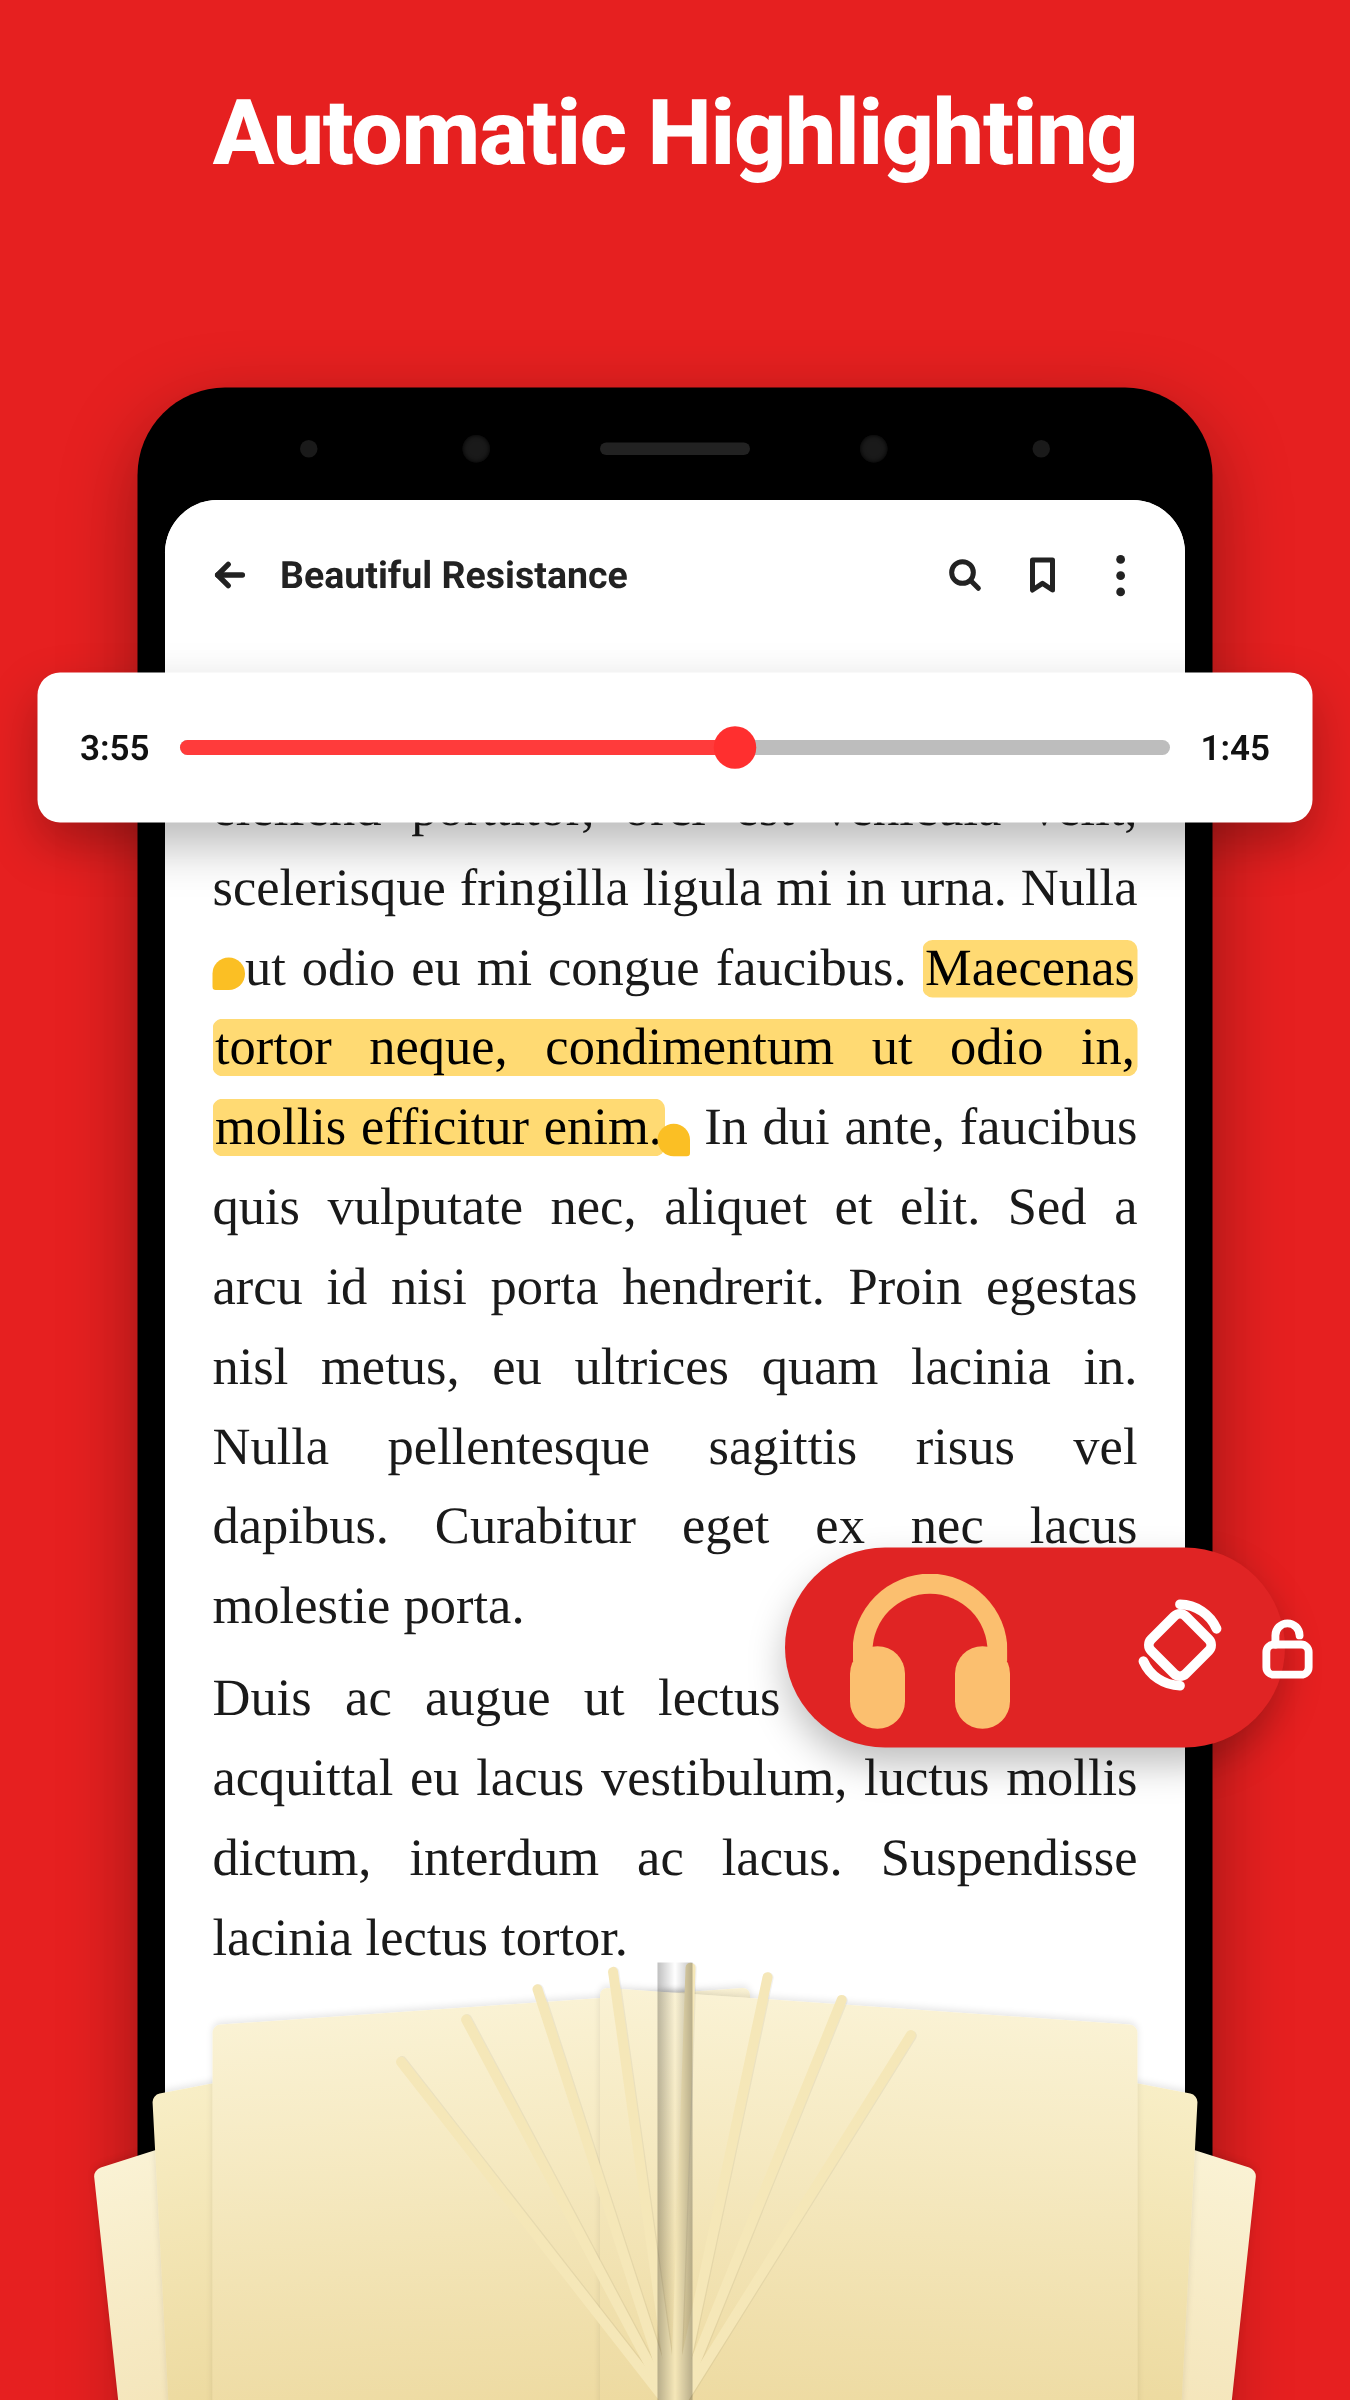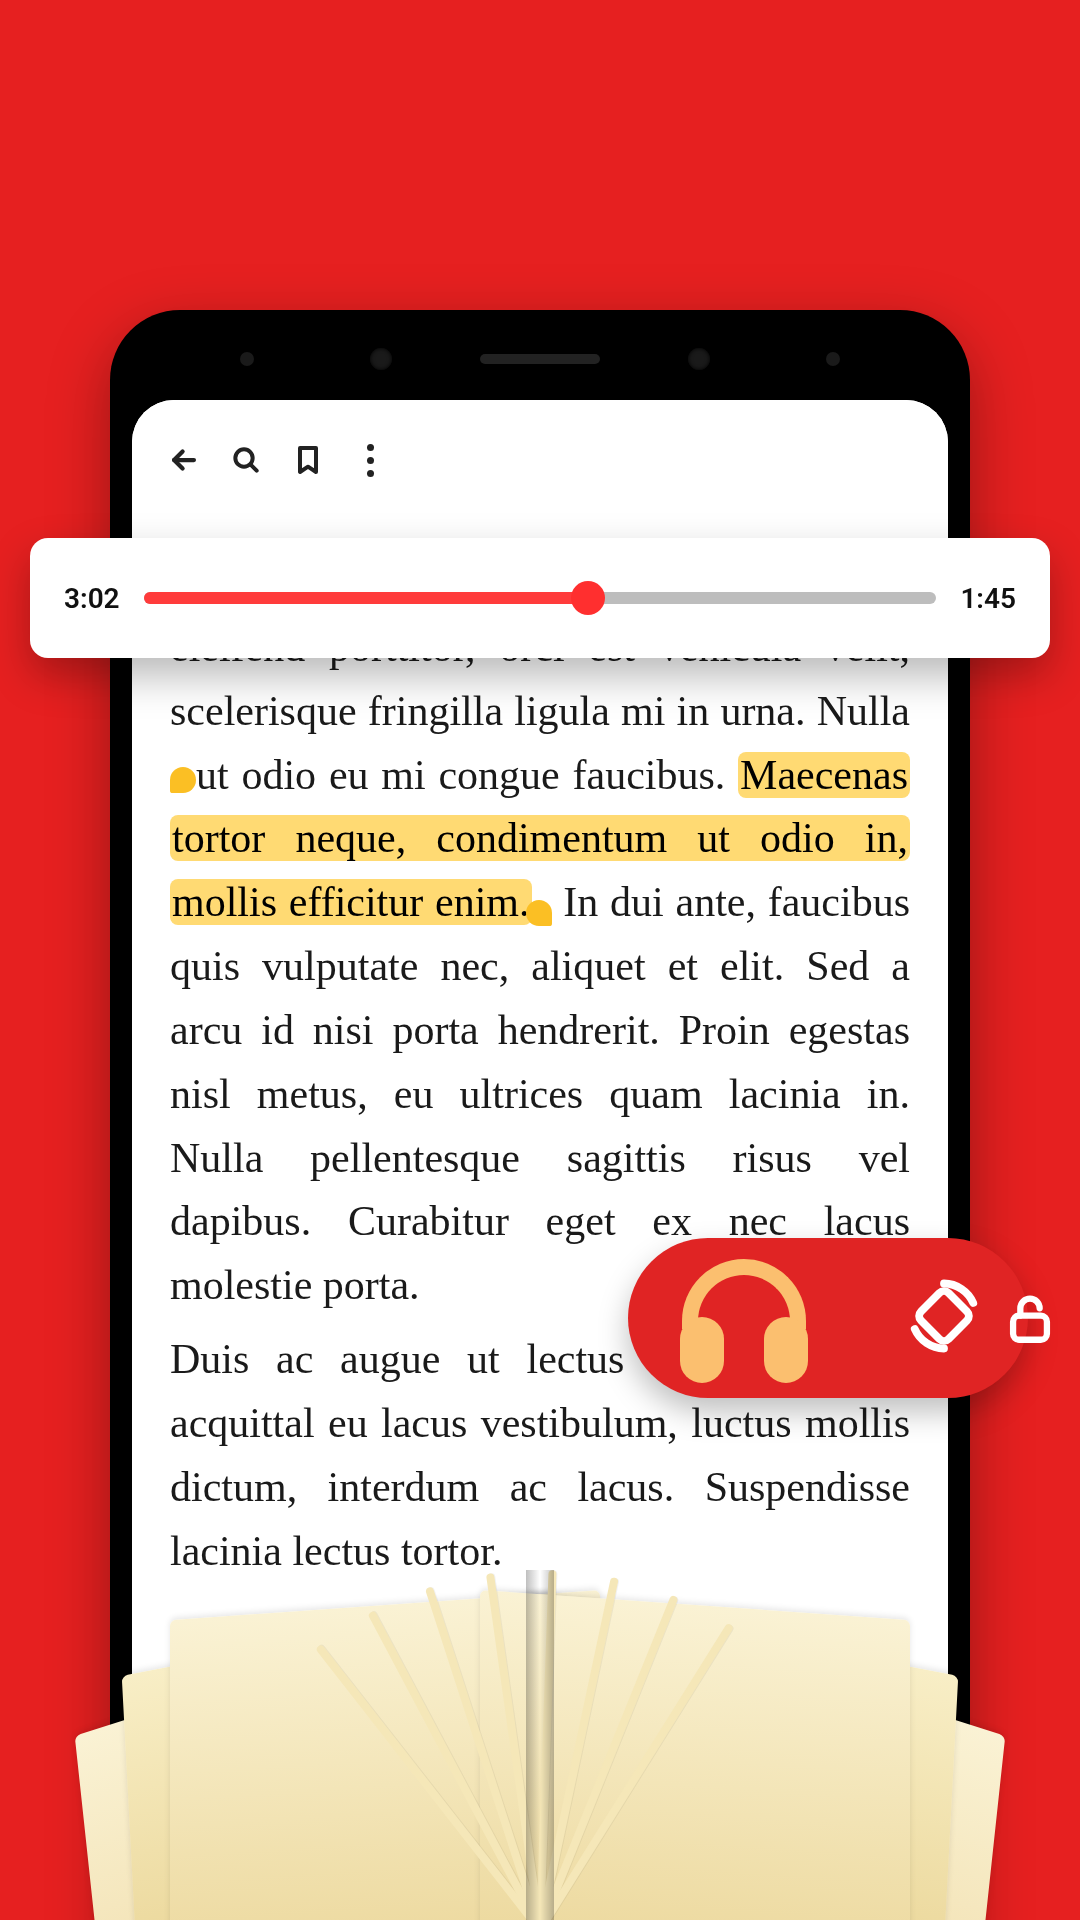--- a/index.html
+++ b/index.html
@@ -245,37 +245,38 @@
     background: #f5e7b8;
     transform-origin: bottom center;
     border-radius: 4px 4px 0 0;
     box-shadow: 1px 0 0 rgba(0,0,0,0.05);
   }
 </style>
 </head>
 <body>
 
 <div class="headline">
-  <br>
+  <span>Automatic Highlighting</span><br>
 </div>
 
 <div class="phone">
   <span class="cam-far-l"></span>
     <span class="cam-l"></span>
     <span class="cam-r"></span>
     <span class="cam-far-r"></span>
   <div class="screen">
 
     <div class="appbar">
       <div class="back icon-btn">
         <svg viewBox="0 0 24 24" width="34" height="34" class="stroke-icon">
             <path d="M19 12H5"></path>
             <path d="M11 18l-6-6 6-6"></path>
           </svg>
       </div>
+      <div class="title">Beautiful Resistance</div>
       <div class="icon-btn">
         <svg viewBox="0 0 24 24" width="32" height="32" class="stroke-icon">
             <circle cx="10.5" cy="10.5" r="6.5"></circle>
             <path d="M20 20l-4.5-4.5"></path>
           </svg>
       </div>
       <div class="icon-btn">
         <svg viewBox="0 0 24 24" width="32" height="32" class="stroke-icon">
             <path d="M6 3h12v18l-6-4-6 4V3z"></path>
           </svg>
@@ -293,21 +294,21 @@
         <span class="hl-dot-start"></span><span>ut odio eu mi congue faucibus. </span><mark>Maecenas tortor neque, condimentum ut odio in, mollis efficitur enim.</mark><span class="hl-dot-end"></span>
         <span> In dui ante, faucibus quis vulputate nec, aliquet et elit. Sed a arcu id nisi porta hendrerit. Proin egestas nisl metus, eu ultrices quam lacinia in. Nulla pellentesque sagittis risus vel dapibus. Curabitur eget ex nec lacus molestie porta.</span>
       </p>
       <p style="margin-top:10px;">Duis ac augue ut lectus congue luctus. acquittal eu lacus vestibulum, luctus mollis dictum, interdum ac lacus. Suspendisse lacinia lectus tortor.</p>
     </div>
 
   </div>
 </div>
 
 <div class="progress-card">
-  <div class="time">3:02</div>
+  <div class="time">3:55</div>
   <div class="track">
     <div class="fill" style="width: 56%;"></div>
     <div class="thumb" style="left: 56%;"></div>
   </div>
   <div class="time">1:45</div>
 </div>
 
 <div class="fab-pill">
   <div class="headphones">
     <div class="band"></div>

